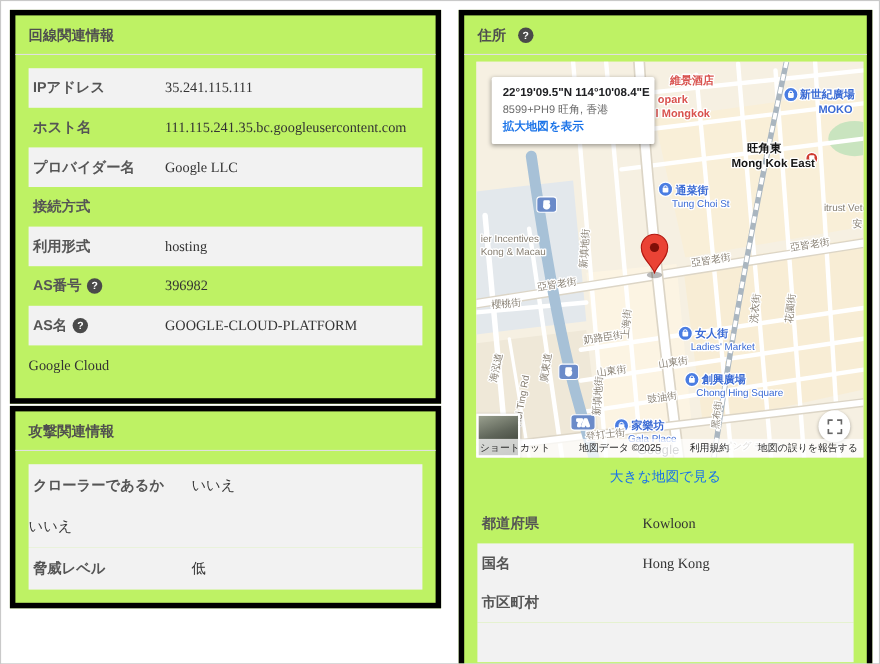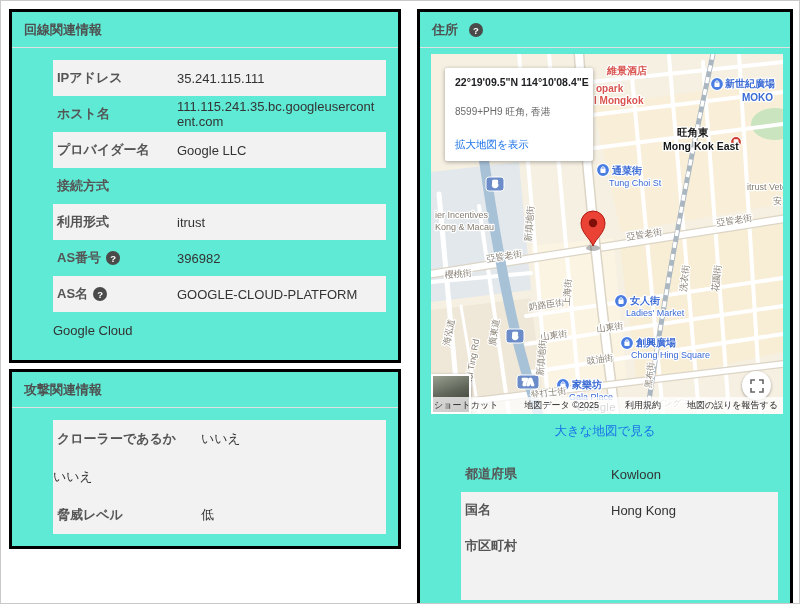--- a/index.html
+++ b/index.html
@@ -1,54 +1,54 @@
 <!DOCTYPE html>
 <html><head>
 <meta charset="utf-8">
 <style>
   html,body{margin:0;padding:0;background:#fff;}
   body{font-family:"Liberation Sans","DejaVu Sans",sans-serif;}
   .page{position:relative;width:798px;height:602px;border:1px solid #c9c9c9;overflow:hidden;background:#fff;}
 
-  .panel{position:absolute;background:#5eead4;border:3px solid #000000;box-sizing:border-box;}
+  .panel{position:absolute;background:#bef264;border:5px solid #000000;box-sizing:border-box;}
   .panel-line{left:8px;top:8px;width:392px;}
   .panel-attack{left:8px;top:368px;width:392px;}
   .panel-address{left:416px;top:8px;width:376px;height:660px;}
 
   .panel-header{display:flex;align-items:center;gap:6px;padding:9px 12px 8px;font-size:13px;font-weight:700;color:#4f4f4f;border-bottom:1px solid #e0e0e0;}
 
   .tbl{padding:12px;}
-  .row{display:flex;align-items:center;min-height:36px;font-size:13px;margin-left:29px;}
+  .row{display:flex;align-items:center;min-height:36px;font-size:13px;}
   .panel-attack .row{min-height:38px;}
   .row.alt{background:#f2f2f2;}
   .cell{box-sizing:border-box;}
   .cell.label{flex:0 0 124px;font-weight:700;color:#555;padding-left:4px;display:flex;align-items:center;}
   .panel-attack .cell.label{flex-basis:148px;}
   .panel-address .cell.label{flex-basis:150px;}
-  .cell.value{color:#333;word-break:break-all;padding-right:8px;}
+  .cell.value{color:#333;word-break:break-all;padding-right:8px;font-family:Liberation Serif, serif;}
 
   .help{width:14px;height:14px;border-radius:50%;background:#4a4a4a;color:#fff;font-size:9.5px;font-weight:700;display:inline-flex;align-items:center;justify-content:center;margin-left:5px;flex:none;cursor:pointer;}
 
   
   .map-wrap{position:relative;width:352px;height:360px;margin:6px 11px 0;overflow:hidden;background:#f6f0e2;}
   .map-svg{position:absolute;left:0;top:0;display:block;}
   .map-svg text{font-family:"Liberation Sans","DejaVu Sans",sans-serif;paint-order:stroke;stroke:#ffffff;stroke-width:2.4px;stroke-linejoin:round;}
   .t-st{fill:#857d70;font-size:9px;}
   .t-sts{fill:#857d70;font-size:8.5px;}
   .t-poi{fill:#3a6ad4;font-size:10px;font-weight:700;}
   .t-poien{fill:#3a6ad4;font-size:9px;}
   .t-sta{fill:#151515;font-size:10.5px;font-weight:700;}
   .t-hotel{fill:#d9534f;font-size:10px;font-weight:700;}
   .t-glogo{fill:#5f6368;font-size:11.5px;letter-spacing:.3px;}
   .t-shield{fill:#fff;font-size:8.5px;font-weight:700;text-anchor:middle;stroke:none;paint-order:normal;}
 
   .info-card{position:absolute;left:14px;top:14px;width:148px;box-sizing:border-box;background:#fff;border-radius:2px;box-shadow:0 1px 4px rgba(0,0,0,.35);padding:8px 10px 9px;z-index:3;}
   .ic-coords{font-size:10.5px;font-weight:700;color:#202124;white-space:nowrap;}
-  .ic-plus{font-size:10px;color:#6b6b6b;margin-top:17px;white-space:nowrap;}
-  .ic-link{font-size:10.5px;color:#1a73e8;margin-top:19px;cursor:pointer;}
+  .ic-plus{font-size:10px;color:#6b6b6b;margin-top:3px;white-space:nowrap;}
+  .ic-link{font-size:10.5px;color:#1a73e8;margin-top:1px;cursor:pointer;font-weight:bold;}
 
   .pegman{position:absolute;left:0;bottom:0;width:40px;height:40px;z-index:2;border:2px solid #fff;box-sizing:border-box;box-shadow:0 1px 3px rgba(0,0,0,.4);background:linear-gradient(160deg,#9aa08f 0%,#60665a 45%,#2f332b 100%);cursor:pointer;}
   .map-ctl{position:absolute;right:12px;bottom:14px;width:29px;height:29px;border-radius:50%;background:#fff;box-shadow:0 1px 3px rgba(0,0,0,.35);display:flex;align-items:center;justify-content:center;z-index:2;cursor:pointer;}
   .attrib{position:absolute;right:0;bottom:0;display:flex;gap:26px;align-items:center;padding:2px 5px 2px 8px;font-size:9px;color:#2a2a2a;background:rgba(255,255,255,.75);z-index:2;white-space:nowrap;}
   .attrib .lnk{cursor:pointer;}
 
   .map-link-row{text-align:center;padding:9px 12px 16px;font-size:12.5px;}
   .blue-link{color:#1a73e8;cursor:pointer;text-decoration:none;}
   .panel-address .tbl{padding:0 12px 12px;}
 </style>
@@ -73,21 +73,21 @@
       <div class="row alt">
         <div class="cell label">プロバイダー名</div>
         <div class="cell value">Google LLC</div>
       </div>
       <div class="row">
         <div class="cell label">接続方式</div>
         <div class="cell value"></div>
       </div>
       <div class="row alt">
         <div class="cell label">利用形式</div>
-        <div class="cell value">itrust</div>
+        <div class="cell value">hosting</div>
       </div>
       <div class="row">
         <div class="cell label">
           <span>AS番号</span>
           <span class="help">?</span>
         </div>
         <div class="cell value">396982</div>
       </div>
       <div class="row alt">
         <div class="cell label">

